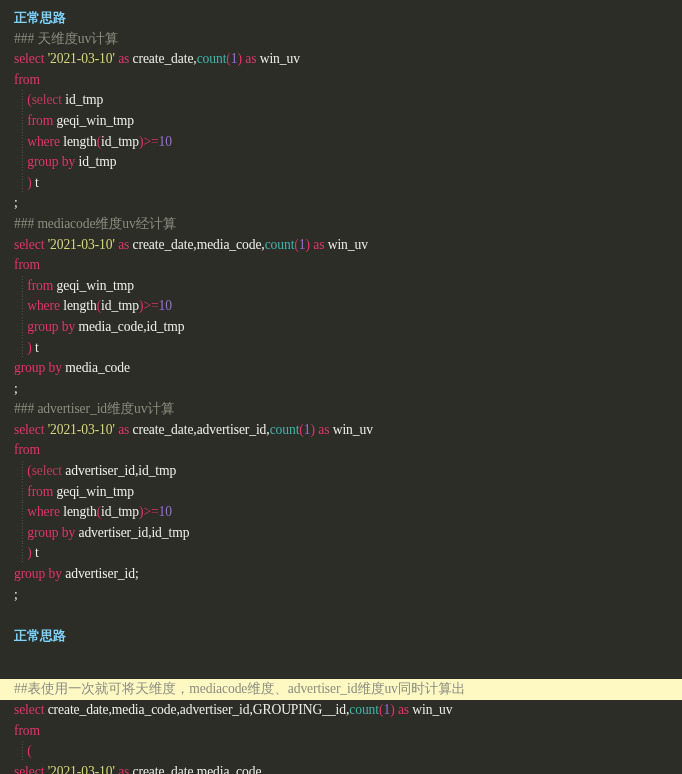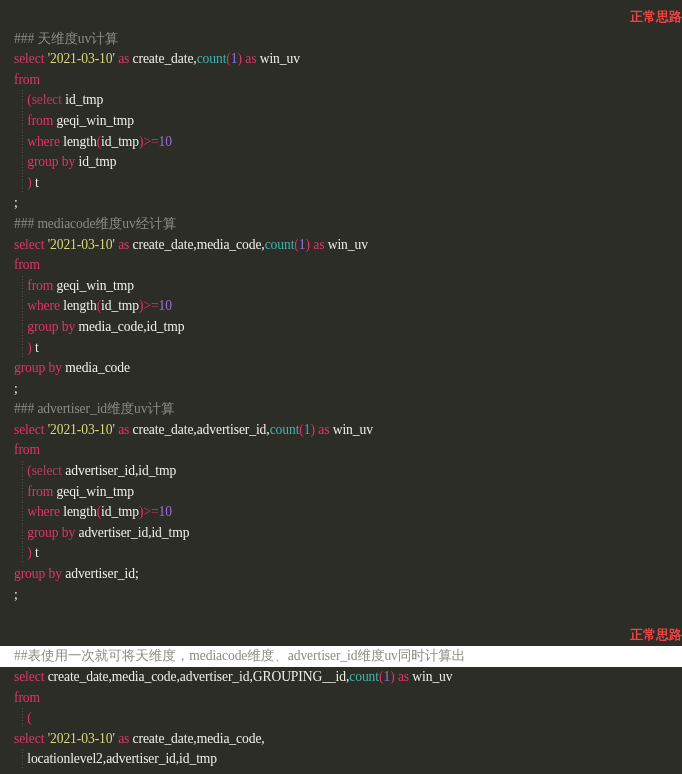--- a/index.html
+++ b/index.html
@@ -38,31 +38,31 @@
     font-family: Liberation Serif, serif;
     color: #e8e8e3;
     padding-left: 14px;
     letter-spacing: -0.1px;
   }
 
   .line.blank { color: transparent; }
 
   
   .line.heading {
-    font-family: Liberation Mono, monospace;
+    font-family: Liberation Sans, sans-serif;
     font-weight: bold;
     font-size: 13px;
-    color: #ef4444;
+    color: #7dd3fc;
     letter-spacing: 0;
-    text-align: right;
   }
 
   
   .line.hl {
-    background: #ffffff;
+    background: #fef9c3;
+    margin-top: 33px;
   }
 
   
   .line.guide::before {
     content: "";
     position: absolute;
     left: 22px;
     top: 0;
     bottom: 0;
     width: 1px;

